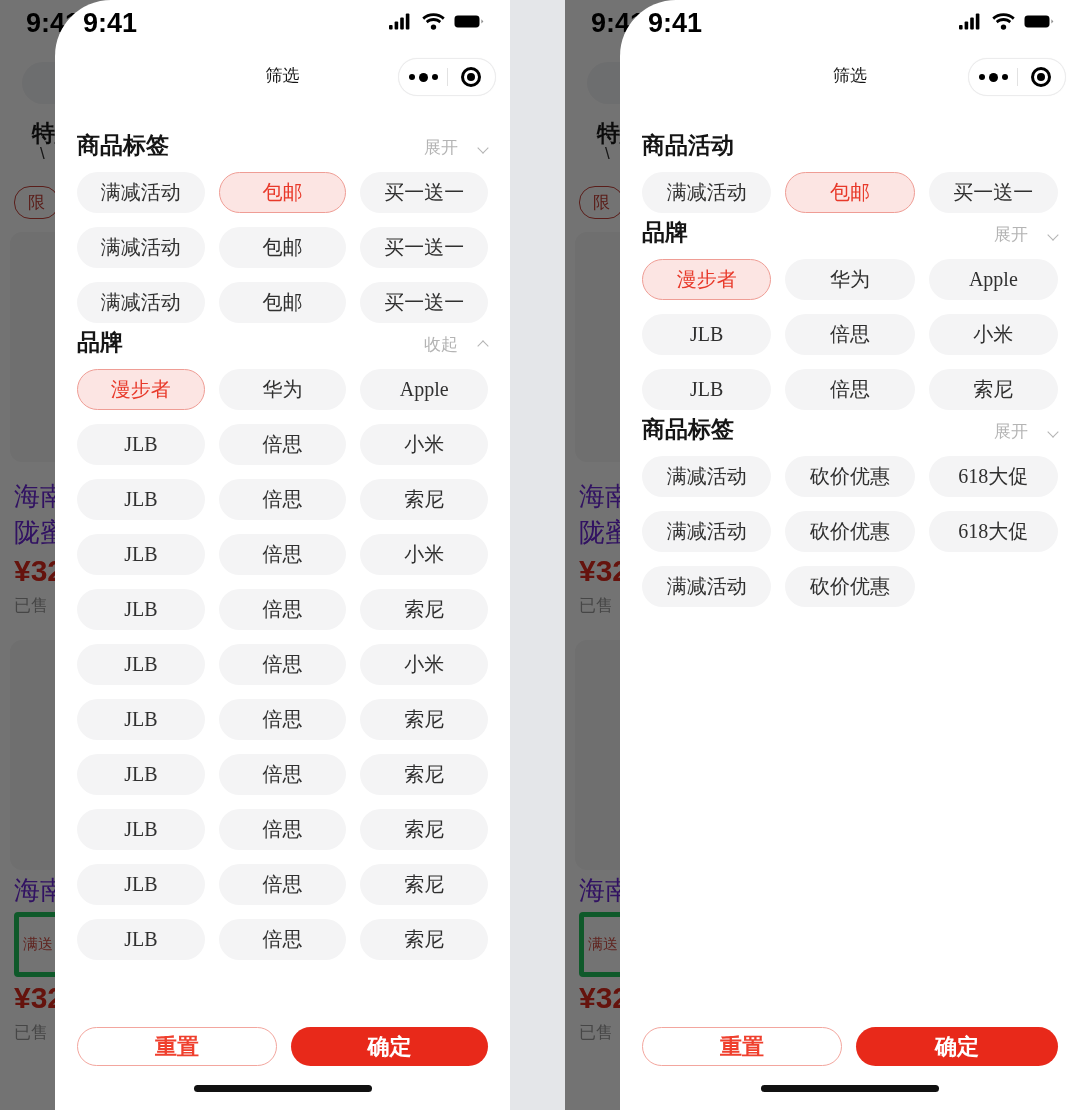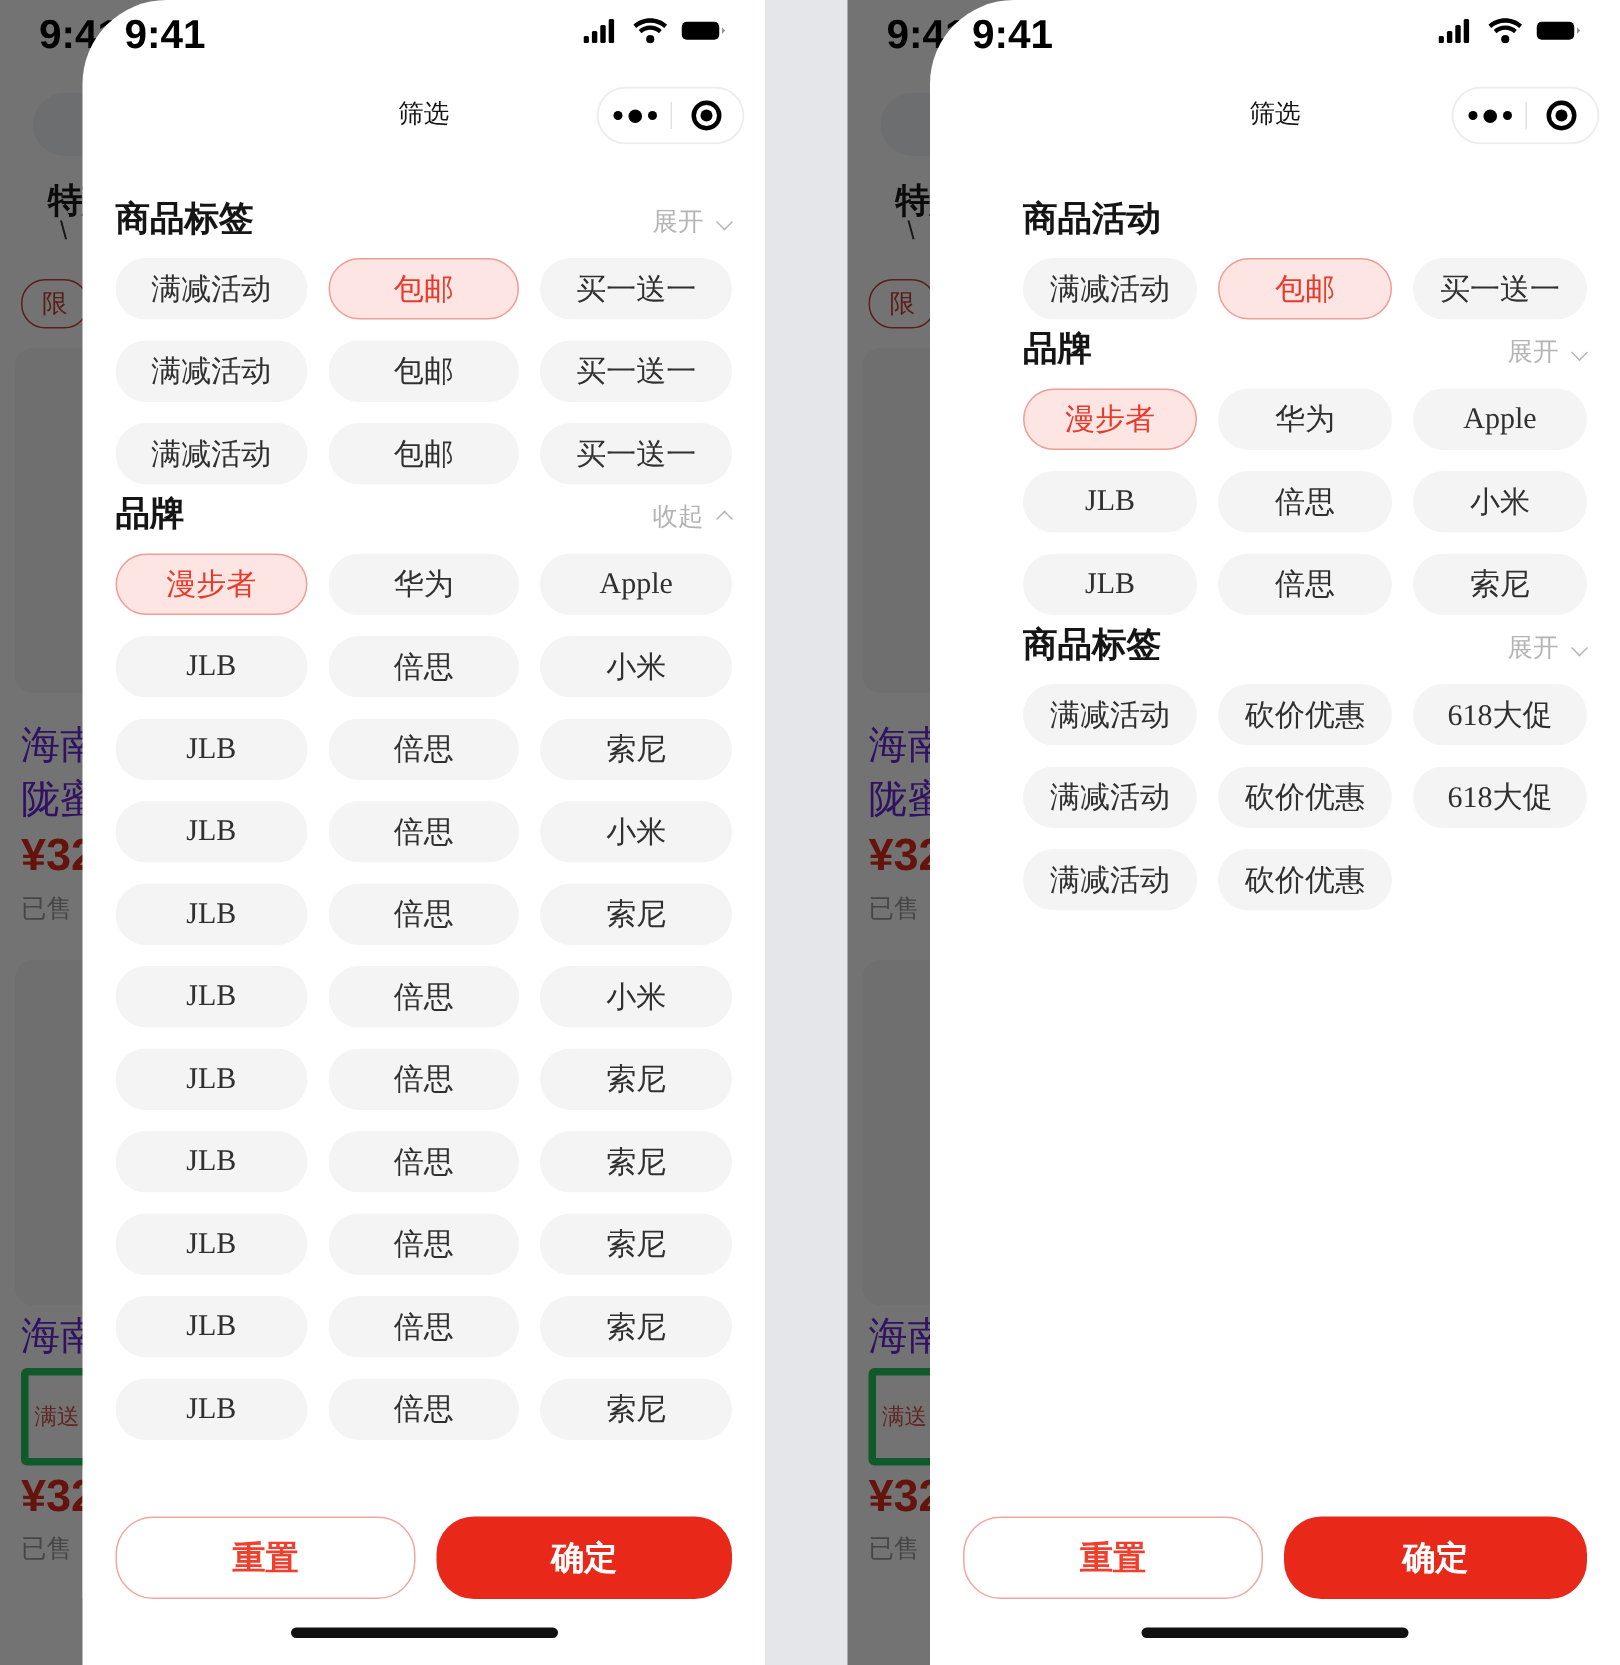--- a/index.html
+++ b/index.html
@@ -113,30 +113,30 @@
     display: flex; align-items: center; justify-content: center;
   }
   .cap-target span::after {
     content: ""; width: 8px; height: 8px; background: #000; border-radius: 50%;
   }
 
   .sheet-body {
     flex: 1 1 auto; overflow: hidden; padding: 0 22px; font-family: Liberation Serif, serif;
   }
   .sheet.left .sheet-body { padding-top: 26px; }
-  .sheet.right .sheet-body { padding-top: 26px; margin-left: 40px; }
+  .sheet.right .sheet-body { padding-top: 26px; }
 
   .group { margin-bottom: 4px; }
   .group-head {
     display: flex; align-items: baseline; justify-content: space-between;
     height: 42px;
   }
   .group-title { font-size: 23px; font-weight: bold; color: #151515; }
   .toggle {
-    font-size: 17px; color: #b4b4b4; display: flex; align-items: center; gap: 10px;
+    font-size: 17px; color: #b4b4b4; display: flex; align-items: center; gap: 21px;
     cursor: pointer;
   }
   .chev { display: inline-block; width: 9px; height: 9px; position: relative; }
   .chev::before {
     content: ""; position: absolute; left: 0; top: 1px;
     width: 7px; height: 7px;
     border-right: 1.6px solid #b4b4b4; border-bottom: 1.6px solid #b4b4b4;
     transform: rotate(45deg);
   }
   .chev.up::before {
@@ -156,21 +156,21 @@
   .chip.sel {
     background: #fce5e3; border: 1px solid #ef9d95; color: #e8392a;
   }
 
   .footer {
     flex: 0 0 auto; padding: 14px 22px 0 22px;
     display: flex; gap: 14px; align-items: center;
     background: #fff;
   }
   .btn {
-    flex: 1 1 0; height: 55px; border-radius: 25px;
+    flex: 1 1 0; height: 39px; border-radius: 25px;
     display: flex; align-items: center; justify-content: center;
     font-size: 22px; font-weight: bold; cursor: pointer; margin-top: 17px;
   }
   .btn.reset {
     background: #fff; border: 1px solid #f3a69e; color: #ef3f2d; flex: 0 0 200px;
   }
   .btn.confirm { background: #e8291a; color: #fff; }
   .sheet.right .btn.reset { flex: 0 0 200px; }
 
   .homebar {

